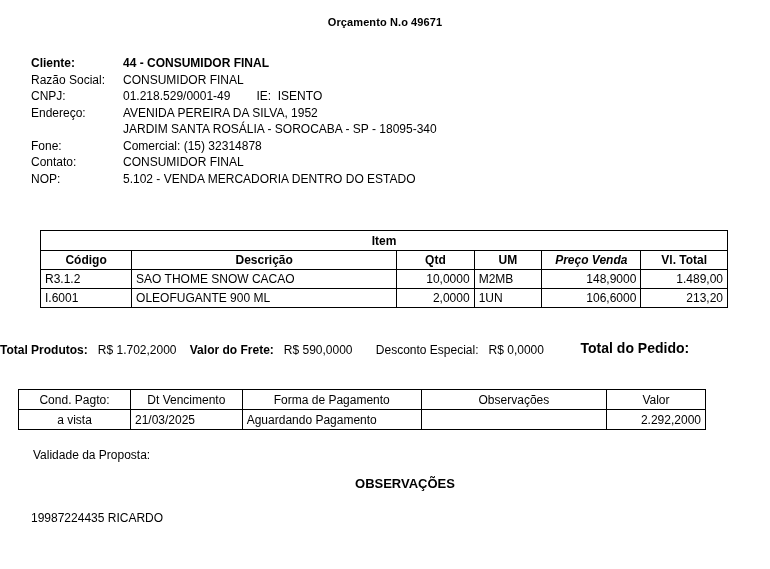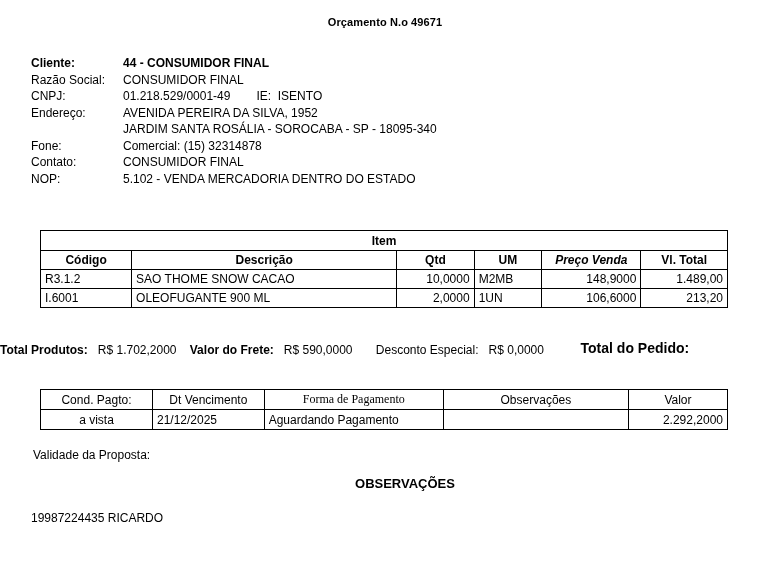--- a/index.html
+++ b/index.html
@@ -123,40 +123,40 @@
     font-weight: bold;
   }
   .total-row.grand .total-value {
     font-size: 13px;
   }
   .total-row.grand { line-height: 26px; }
 
   
   .pay-table-wrap {
     margin-top: 28px;
-    padding-left: 40px;
+    padding-left: 18px;
   }
   table.pay {
     border-collapse: collapse;
     width: 688px;
     font-size: 12px;
   }
   table.pay th, table.pay td {
     border: 1px solid #000000;
     padding: 1px 4px;
     height: 17px;
     font-weight: normal;
   }
   table.pay th {
     text-align: center;
     font-weight: normal;
   }
   .p-cond { width: 112px; }
   .p-venc { width: 108px; }
-  .p-forma { width: 184px; font-family: Liberation Serif, serif; }
+  .p-forma { width: 184px; }
   .p-obs { width: 190px; }
   .p-valor { width: 94px; }
   td.center { text-align: center; }
 
   
   .validity {
     margin-top: 18px;
     padding-left: 33px;
     font-size: 12px;
   }
@@ -284,21 +284,21 @@
           <th class="p-cond">Cond. Pagto:</th>
           <th class="p-venc">Dt Vencimento</th>
           <th class="p-forma">Forma de Pagamento</th>
           <th class="p-obs">Observações</th>
           <th class="p-valor">Valor</th>
         </tr>
       </thead>
       <tbody>
         <tr>
           <td class="center">a vista</td>
-          <td class="left">21/12/2025</td>
+          <td class="left">21/03/2025</td>
           <td class="left">Aguardando Pagamento</td>
           <td class="left"></td>
           <td class="num">2.292,2000</td>
         </tr>
       </tbody>
     </table>
   </div>
 
   <div class="validity">Validade da Proposta:</div>
 

